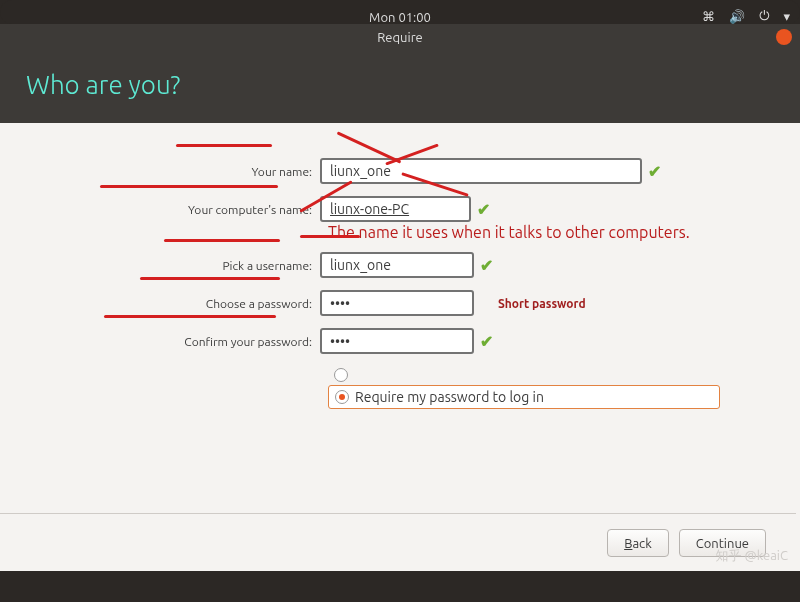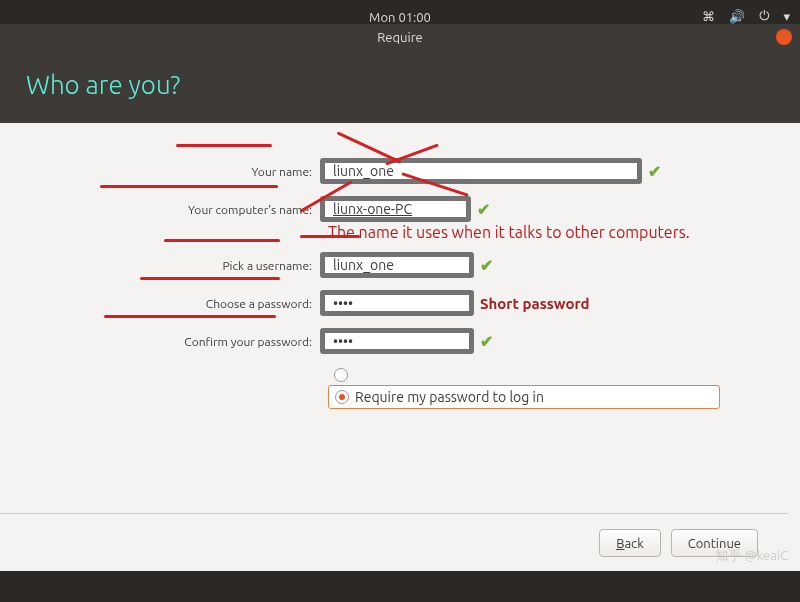--- a/index.html
+++ b/index.html
@@ -15,41 +15,41 @@
     .header { background: #3d3a37; color: #5eead4; padding: 20px 26px 24px; font-size: 26px; font-weight: 300; }
     
     .content { background: #f5f3f1; height: 448px; padding: 34px 40px 0 40px; position: relative; }
     
     .form-row { display: flex; align-items: center; margin-bottom: 10px; min-height: 28px; }
     .form-row.tight { margin-bottom: 4px; }
     .label { width: 280px; text-align: right; padding-right: 8px; color: #3c3c3c; font-size: 12px; }
     .input-wrap { display: flex; align-items: center; gap: 6px; }
     
     input[type="text"], input[type="password"] {
-      height: 26px; border: 5px solid #737373; border-radius: 3px;
+      height: 26px; border: 2px solid #737373; border-radius: 3px;
       padding: 2px 8px; font-size: 14px; color: #3c3c3c; background: #fff;
     }
     
     .input-name { width: 322px; }
     .input-computer { width: 151px; text-decoration: underline; }
     .input-username { width: 154px; }
     .input-pw { width: 154px; }
     
     .check-icon { color: #6fad34; font-size: 16px; font-weight: bold; }
-    .pw-warning { color: #a01f1f; font-size: 15px; font-weight: bold; margin-left: 0; }
+    .pw-warning { color: #a01f1f; font-size: 12px; font-weight: bold; margin-left: 18px; }
     
     .helper-text { font-size: 16px; color: #b91c1c; margin-left: 288px; margin-top: -4px; margin-bottom: 10px; }
     
     .radio-group { margin-left: 288px; margin-top: 6px; }
     .radio-row { display: flex; align-items: center; gap: 6px; padding: 3px 6px; font-size: 14px; color: #3c3c3c; }
     .radio-row.selected { border: 1px solid #e38241; border-radius: 3px; background: #fff; width: 392px; }
     .radio-circle { width: 14px; height: 14px; border-radius: 50%; border: 1px solid #999; background: #fff; display: inline-flex; align-items: center; justify-content: center; }
     .radio-circle.on::after { content: ""; width: 6px; height: 6px; border-radius: 50%; background: #e95420; }
     
-    .footer { position: absolute; bottom: 0; left: 0; right: 12px; height: 58px; border-top: 1px solid #cfcbc7; background: #f5f3f1; display: flex; align-items: center; justify-content: flex-end; padding: 0 30px; gap: 10px; }
+    .footer { position: absolute; bottom: 0; left: 0; right: 4px; height: 58px; border-top: 1px solid #cfcbc7; background: #f5f3f1; display: flex; align-items: center; justify-content: flex-end; padding: 0 30px; gap: 10px; }
     .btn { height: 28px; padding: 0 16px; border: 1px solid #b8b4b0; border-radius: 4px; background: linear-gradient(#fdfdfc, #edeae7); font-size: 13px; color: #3c3c3c; cursor: pointer; }
     
     .watermark { position: absolute; bottom: 6px; right: 12px; color: #d0cdca; font-size: 13px; }
     
     
     .scribble { position: absolute; pointer-events: none; }
     .sc-line { background: #d42020; height: 3px; border-radius: 2px; }
   </style>
 </head>
 <body>

